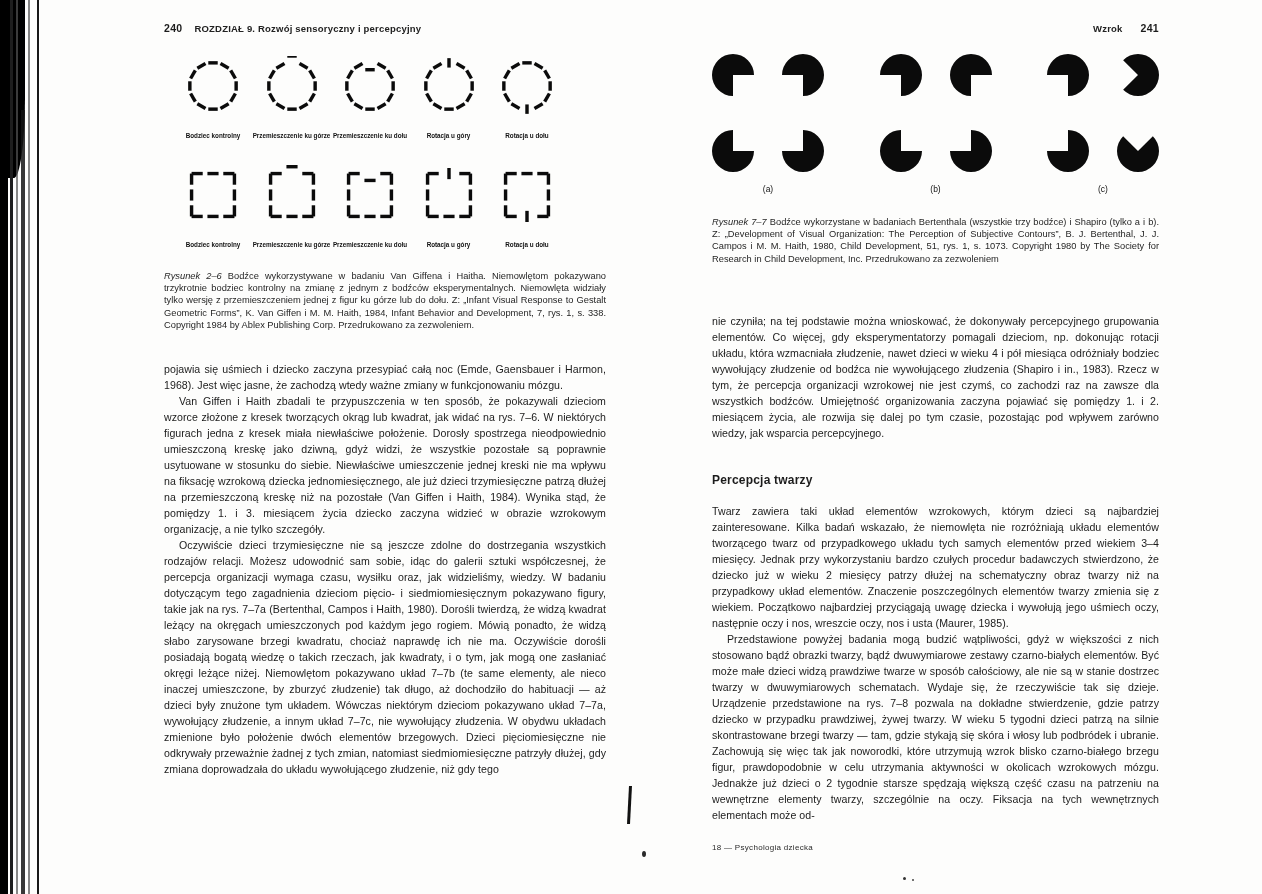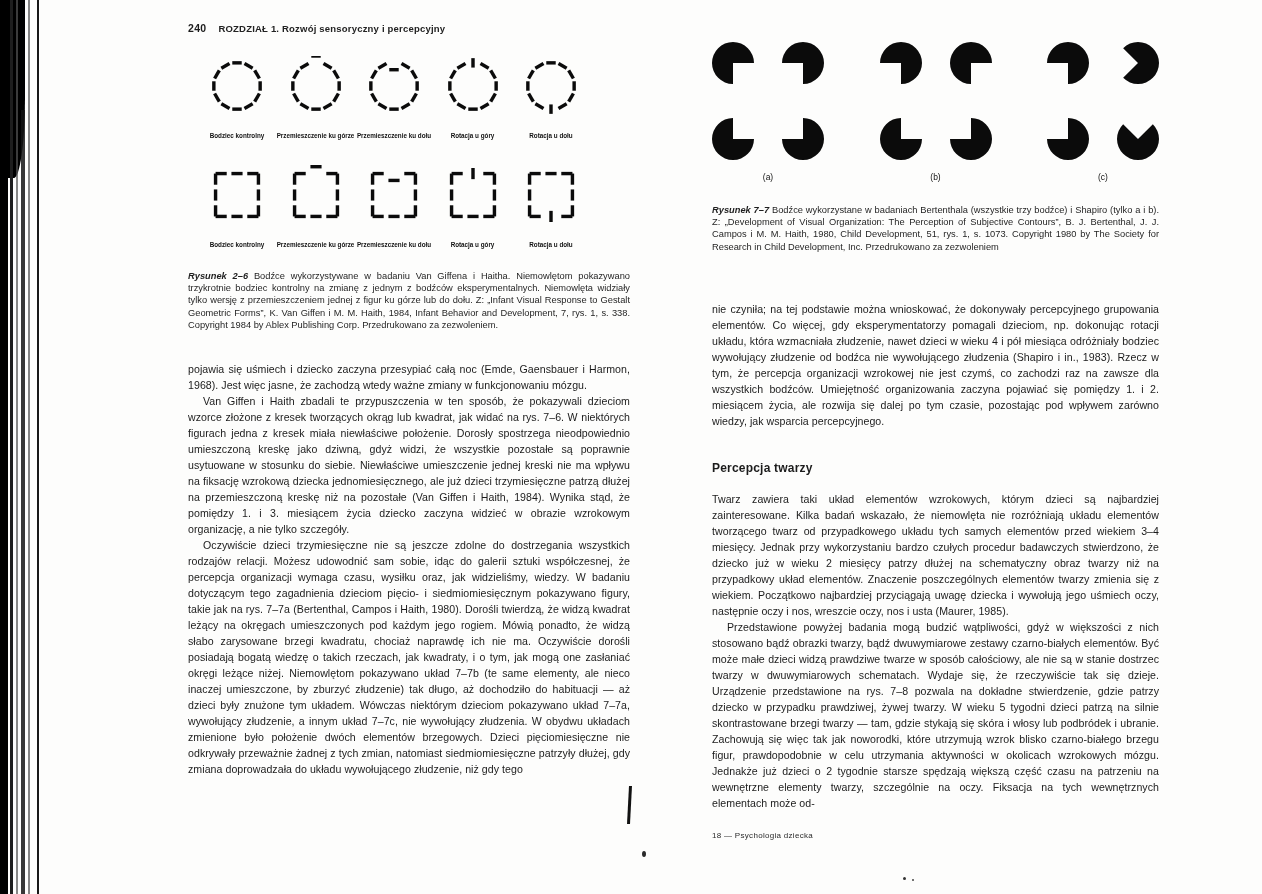--- a/index.html
+++ b/index.html
@@ -16,38 +16,38 @@
   .art-edge-s3{left:21px;top:110px;width:4px;height:784px;background:#141414;opacity:.85;}
   .art-edge-s4{left:28px;top:0;width:2px;height:894px;background:#333;opacity:.6;}
   .art-line{left:37px;top:0;width:2px;height:894px;background:#181818;}
   .art-crease{left:628px;top:786px;width:3px;height:38px;background:#121212;transform:rotate(3deg);}
   .art-speck1{left:642px;top:851px;width:4px;height:6px;background:#2a2a2a;border-radius:50%;}
   .art-speck2{left:903px;top:877px;width:3px;height:3px;background:#333;border-radius:50%;}
   .art-speck3{left:912px;top:879px;width:2px;height:2px;background:#444;border-radius:50%;}
 
   
   .page{position:absolute;top:22px;}
-  .page-left{left:188px;width:442px;}
+  .page-left{left:164px;width:442px;}
   .page-right{left:712px;width:447px;}
 
   .rh{display:flex;gap:12px;align-items:baseline;}
   .rh-num{font-size:10.5px;font-weight:700;letter-spacing:.3px;}
   .rh-title{font-size:9.5px;font-weight:700;letter-spacing:.2px;color:#222;}
   .rh.right{justify-content:flex-end;gap:18px;}
 
   
   .fig76{margin-top:22px;}
   .stim-row{display:flex;justify-content:space-between;width:392px;margin-left:10px;}
   .stim-row.squares{margin-top:26px;}
   .cell{width:78px;display:flex;flex-direction:column;align-items:center;}
   .mount svg{width:60px;height:60px;display:block;}
   .slabel{margin-top:16px;font-size:6.3px;font-weight:600;white-space:nowrap;color:#111;}
 
   .caption{margin-top:22px;font-size:9.3px;line-height:12.2px;text-align:justify;color:#1f1f1f;}
-  .cap-lead{font-weight:700;font-style:italic;}
+  .cap-lead{font-weight:400;font-style:italic;}
 
   
   .fig77{margin-top:20px;}
   .pac-row{display:flex;justify-content:space-between;width:100%;}
   .pac-group{display:flex;flex-direction:column;align-items:center;}
   .pac-grid{display:grid;grid-template-columns:42px 42px;column-gap:28px;row-gap:34px;}
   .pac-grid svg{width:42px;height:42px;display:block;}
   .pac-label{margin-top:12px;font-size:8.5px;color:#111;}
 
   
@@ -71,21 +71,21 @@
   <div class="art art-edge-s4"></div>
   <div class="art art-line"></div>
   <div class="art art-crease"></div>
   <div class="art art-speck1"></div>
   <div class="art art-speck2"></div>
   <div class="art art-speck3"></div>
 
   <section class="page page-left">
     <header class="rh">
       <span class="rh-num">240</span>
-      <span class="rh-title">ROZDZIAŁ 1. Rozwój sensoryczny i percepcyjny</span>
+      <span class="rh-title">ROZDZIAŁ 9. Rozwój sensoryczny i percepcyjny</span>
     </header>
 
     <div class="fig76">
       <div class="stim-row">
         <div class="cell">
           <div class="mount">
               <svg viewBox="0 0 70 70">
                 <line x1="29.50" y1="8.00" x2="40.50" y2="8.00" stroke="#0b0b0b" stroke-width="4"></line>
                 <line x1="43.74" y1="8.87" x2="53.26" y2="14.37" stroke="#0b0b0b" stroke-width="4"></line>
                 <line x1="55.63" y1="16.74" x2="61.13" y2="26.26" stroke="#0b0b0b" stroke-width="4"></line>
@@ -285,20 +285,24 @@
     </div>
 
     <div class="body">
       <p class="para">pojawia się uśmiech i dziecko zaczyna przesypiać całą noc (Emde, Gaensbauer i Harmon, 1968). Jest więc jasne, że zachodzą wtedy ważne zmiany w funkcjonowaniu mózgu.</p>
       <p class="para ind">Van Giffen i Haith zbadali te przypuszczenia w ten sposób, że pokazywali dzieciom wzorce złożone z kresek tworzących okrąg lub kwadrat, jak widać na rys. 7–6. W niektórych figurach jedna z kresek miała niewłaściwe położenie. Dorosły spostrzega nieodpowiednio umieszczoną kreskę jako dziwną, gdyż widzi, że wszystkie pozostałe są poprawnie usytuowane w stosunku do siebie. Niewłaściwe umieszczenie jednej kreski nie ma wpływu na fiksację wzrokową dziecka jednomiesięcznego, ale już dzieci trzymiesięczne patrzą dłużej na przemieszczoną kreskę niż na pozostałe (Van Giffen i Haith, 1984). Wynika stąd, że pomiędzy 1. i 3. miesiącem życia dziecko zaczyna widzieć w obrazie wzrokowym organizację, a nie tylko szczegóły.</p>
       <p class="para ind">Oczywiście dzieci trzymiesięczne nie są jeszcze zdolne do dostrzegania wszystkich rodzajów relacji. Możesz udowodnić sam sobie, idąc do galerii sztuki współczesnej, że percepcja organizacji wymaga czasu, wysiłku oraz, jak widzieliśmy, wiedzy. W badaniu dotyczącym tego zagadnienia dzieciom pięcio- i siedmiomiesięcznym pokazywano figury, takie jak na rys. 7–7a (Bertenthal, Campos i Haith, 1980). Dorośli twierdzą, że widzą kwadrat leżący na okręgach umieszczonych pod każdym jego rogiem. Mówią ponadto, że widzą słabo zarysowane brzegi kwadratu, chociaż naprawdę ich nie ma. Oczywiście dorośli posiadają bogatą wiedzę o takich rzeczach, jak kwadraty, i o tym, jak mogą one zasłaniać okręgi leżące niżej. Niemowlętom pokazywano układ 7–7b (te same elementy, ale nieco inaczej umieszczone, by zburzyć złudzenie) tak długo, aż dochodziło do habituacji — aż dzieci były znużone tym układem. Wówczas niektórym dzieciom pokazywano układ 7–7a, wywołujący złudzenie, a innym układ 7–7c, nie wywołujący złudzenia. W obydwu układach zmienione było położenie dwóch elementów brzegowych. Dzieci pięciomiesięczne nie odkrywały przeważnie żadnej z tych zmian, natomiast siedmiomiesięczne patrzyły dłużej, gdy zmiana doprowadzała do układu wywołującego złudzenie, niż gdy tego</p>
     </div>
   </section>
 
   <section class="page page-right">
+    <header class="rh right">
+      <span class="rh-title">Wzrok</span>
+      <span class="rh-num">241</span>
+    </header>
 
     <div class="fig77">
       <div class="pac-row">
         <div class="pac-group">
           <div class="pac-grid">
               <svg viewBox="-52 -52 104 104">
                 <path d="M0 0 L36.77 36.77 A52 52 0 1 1 36.77 -36.77 Z" fill="#0b0b0b" transform="rotate(45)"></path>
               </svg>
               <svg viewBox="-52 -52 104 104">
                 <path d="M0 0 L36.77 36.77 A52 52 0 1 1 36.77 -36.77 Z" fill="#0b0b0b" transform="rotate(135)"></path>

